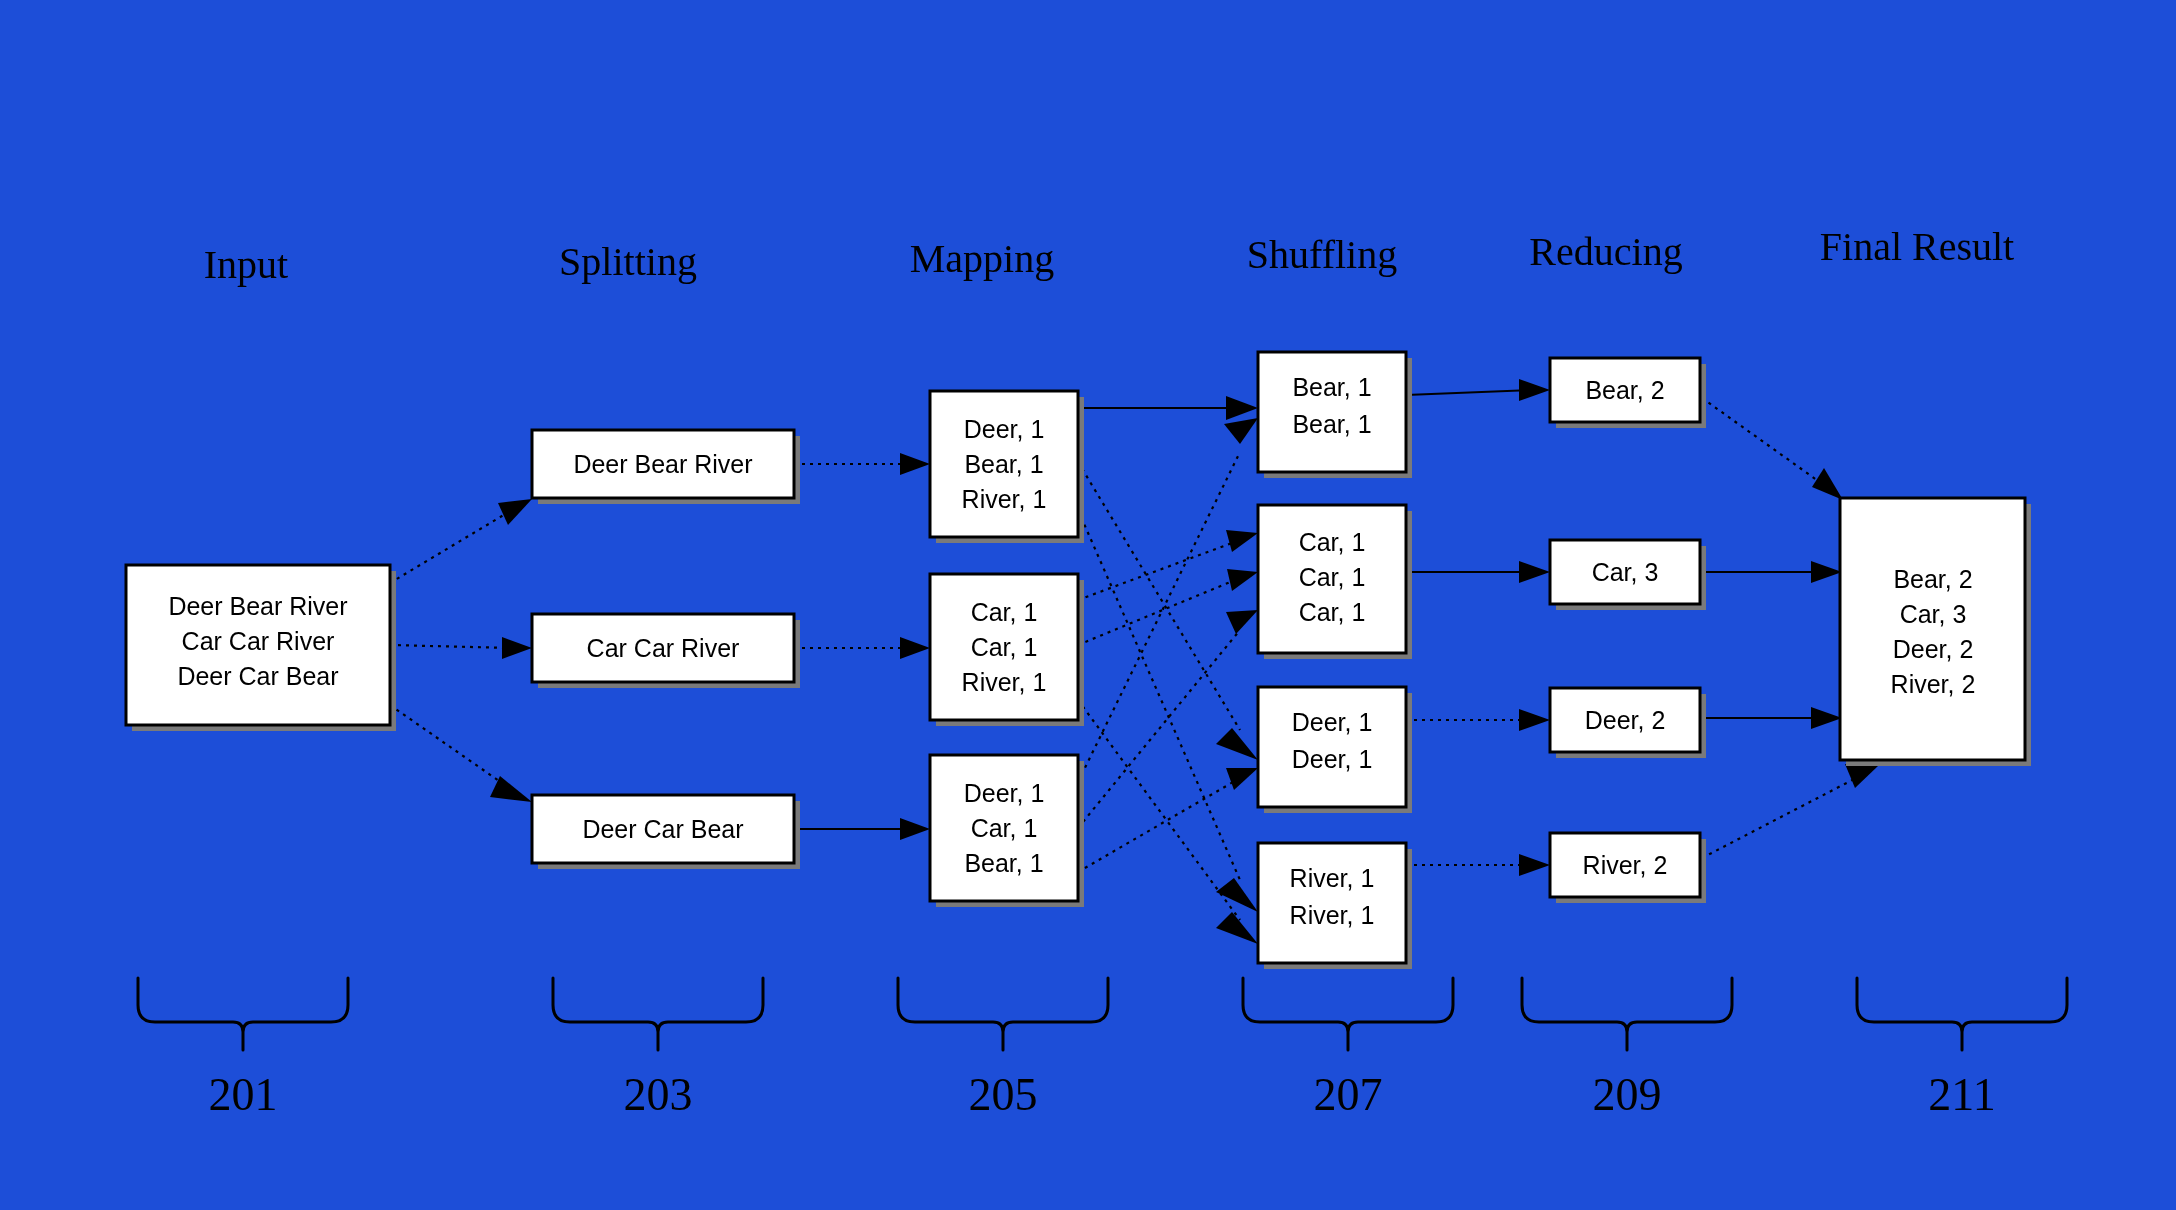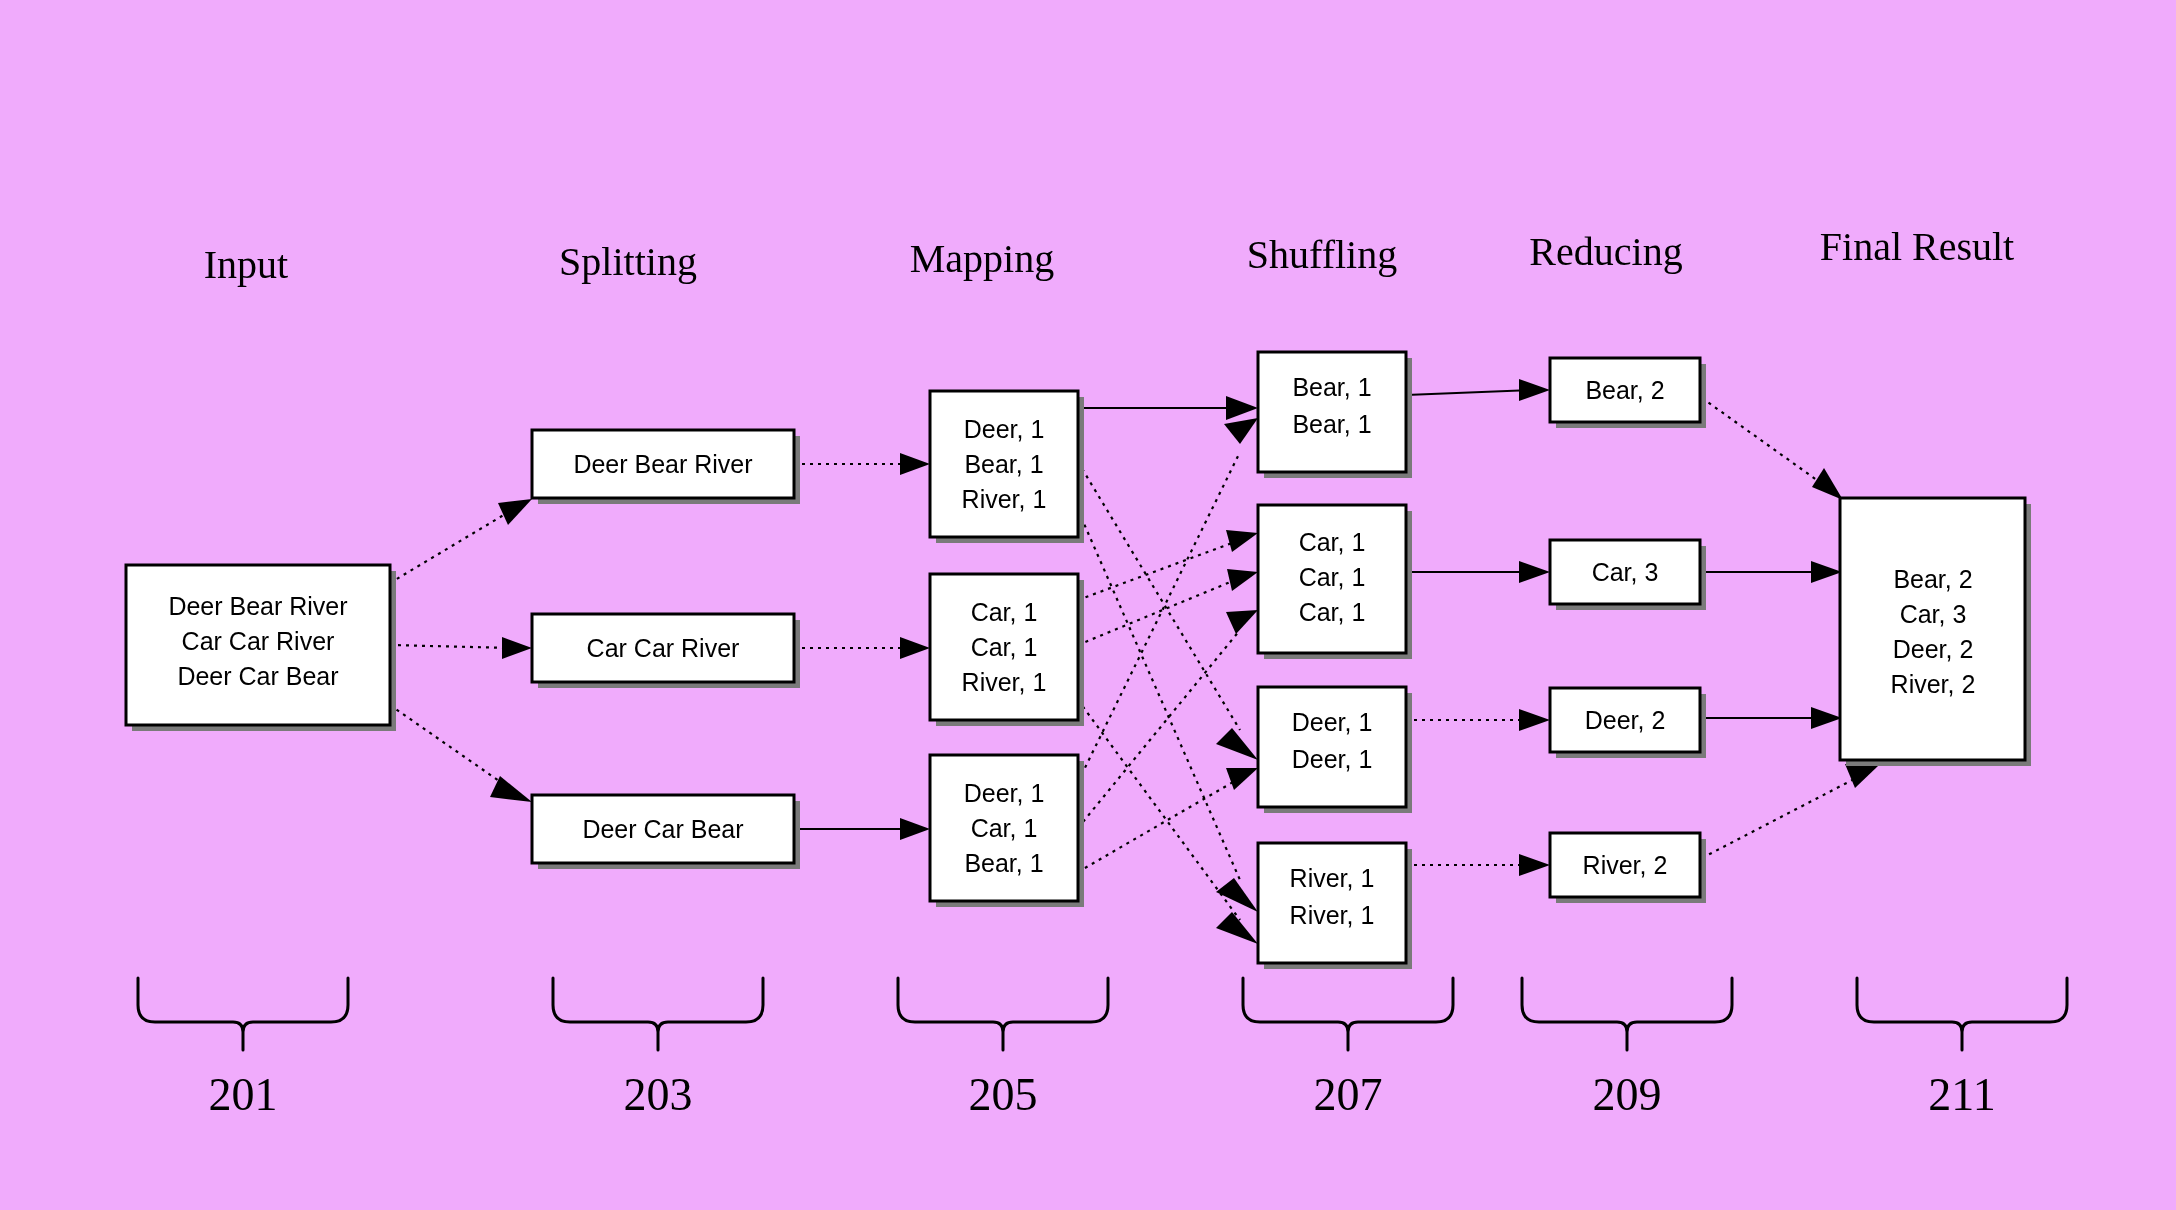--- a/index.html
+++ b/index.html
@@ -11,21 +11,21 @@
   body {
     width: 2176px;
     height: 1210px;
     font-family: "Liberation Sans", sans-serif;
     overflow: hidden;
   }
   #diagram-root {
     position: relative;
     width: 2176px;
     height: 1210px;
-    background: #f0abfc;
+    background: #1d4ed8;
   }
   svg#diagram-svg {
     display: block;
     width: 2176px;
     height: 1210px;
   }
   .stage-header {
     font-family: "Liberation Serif", serif;
     font-size: 40px;
     fill: #000000;

